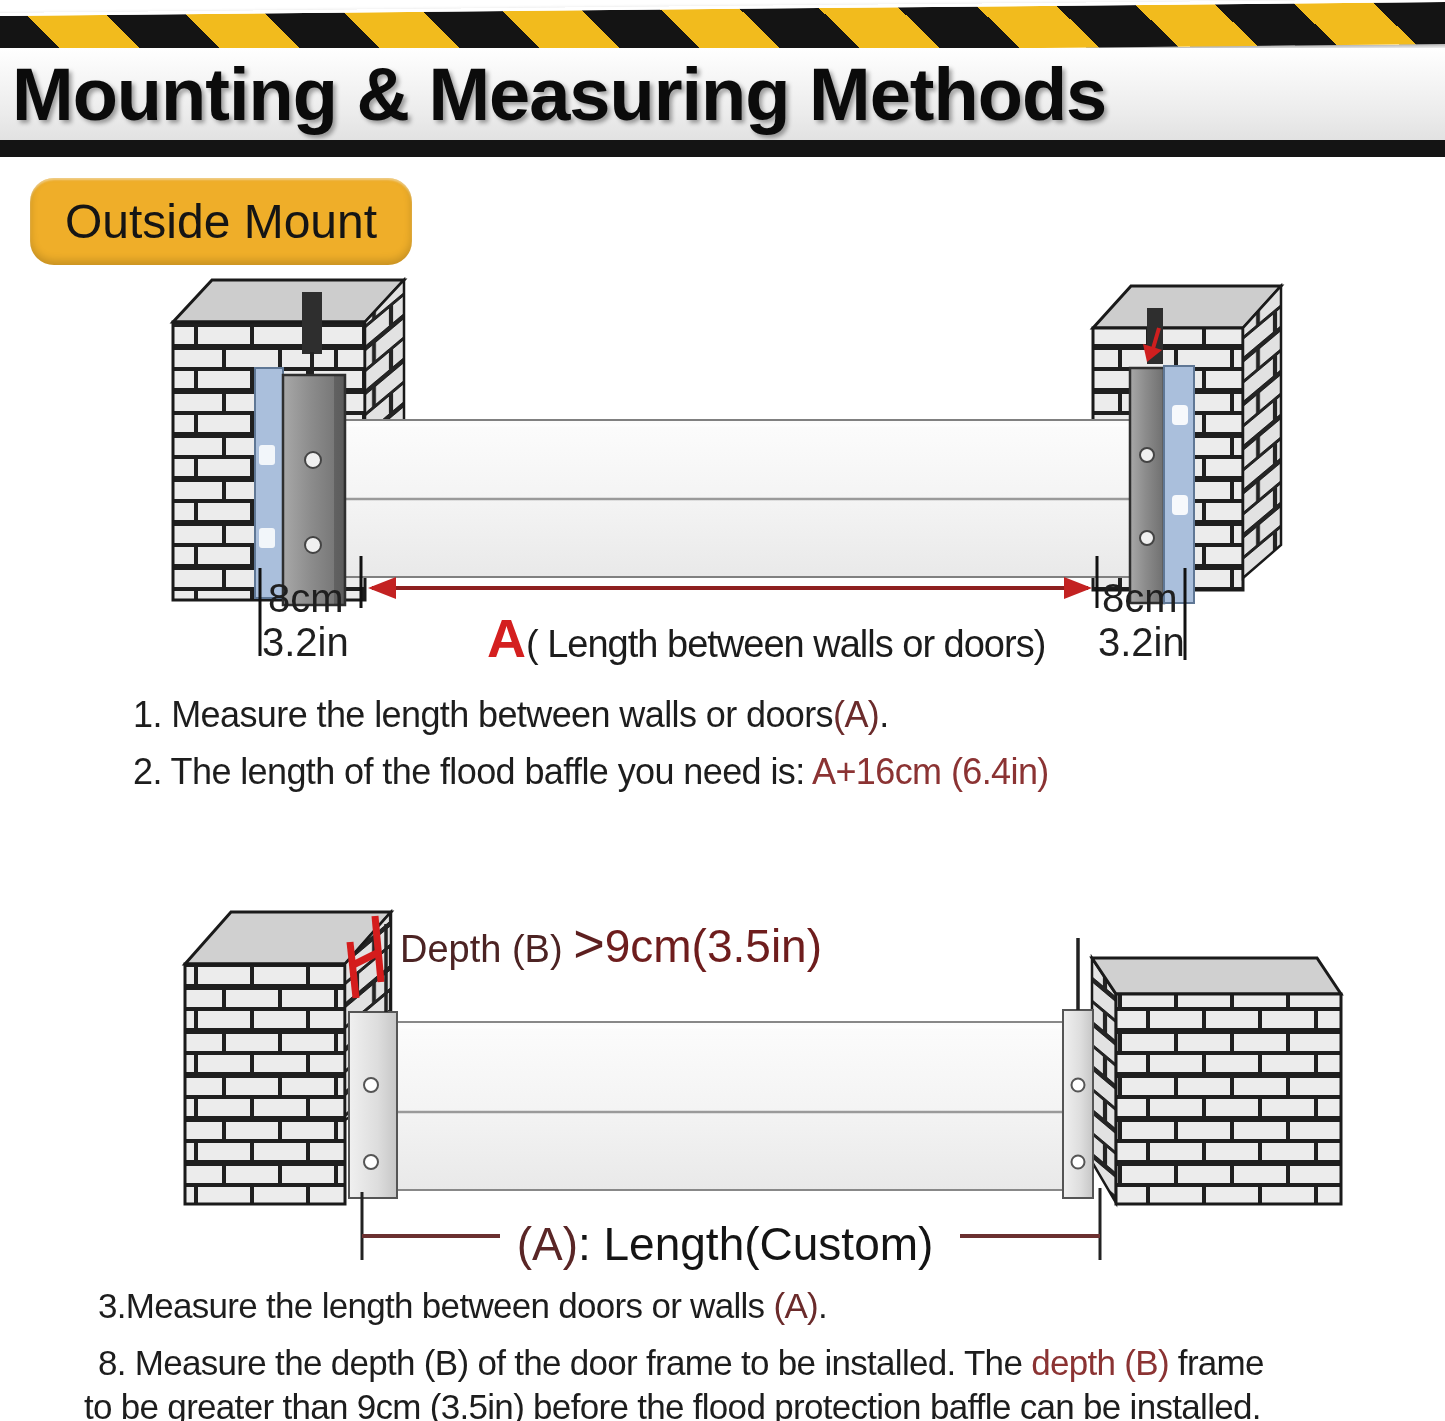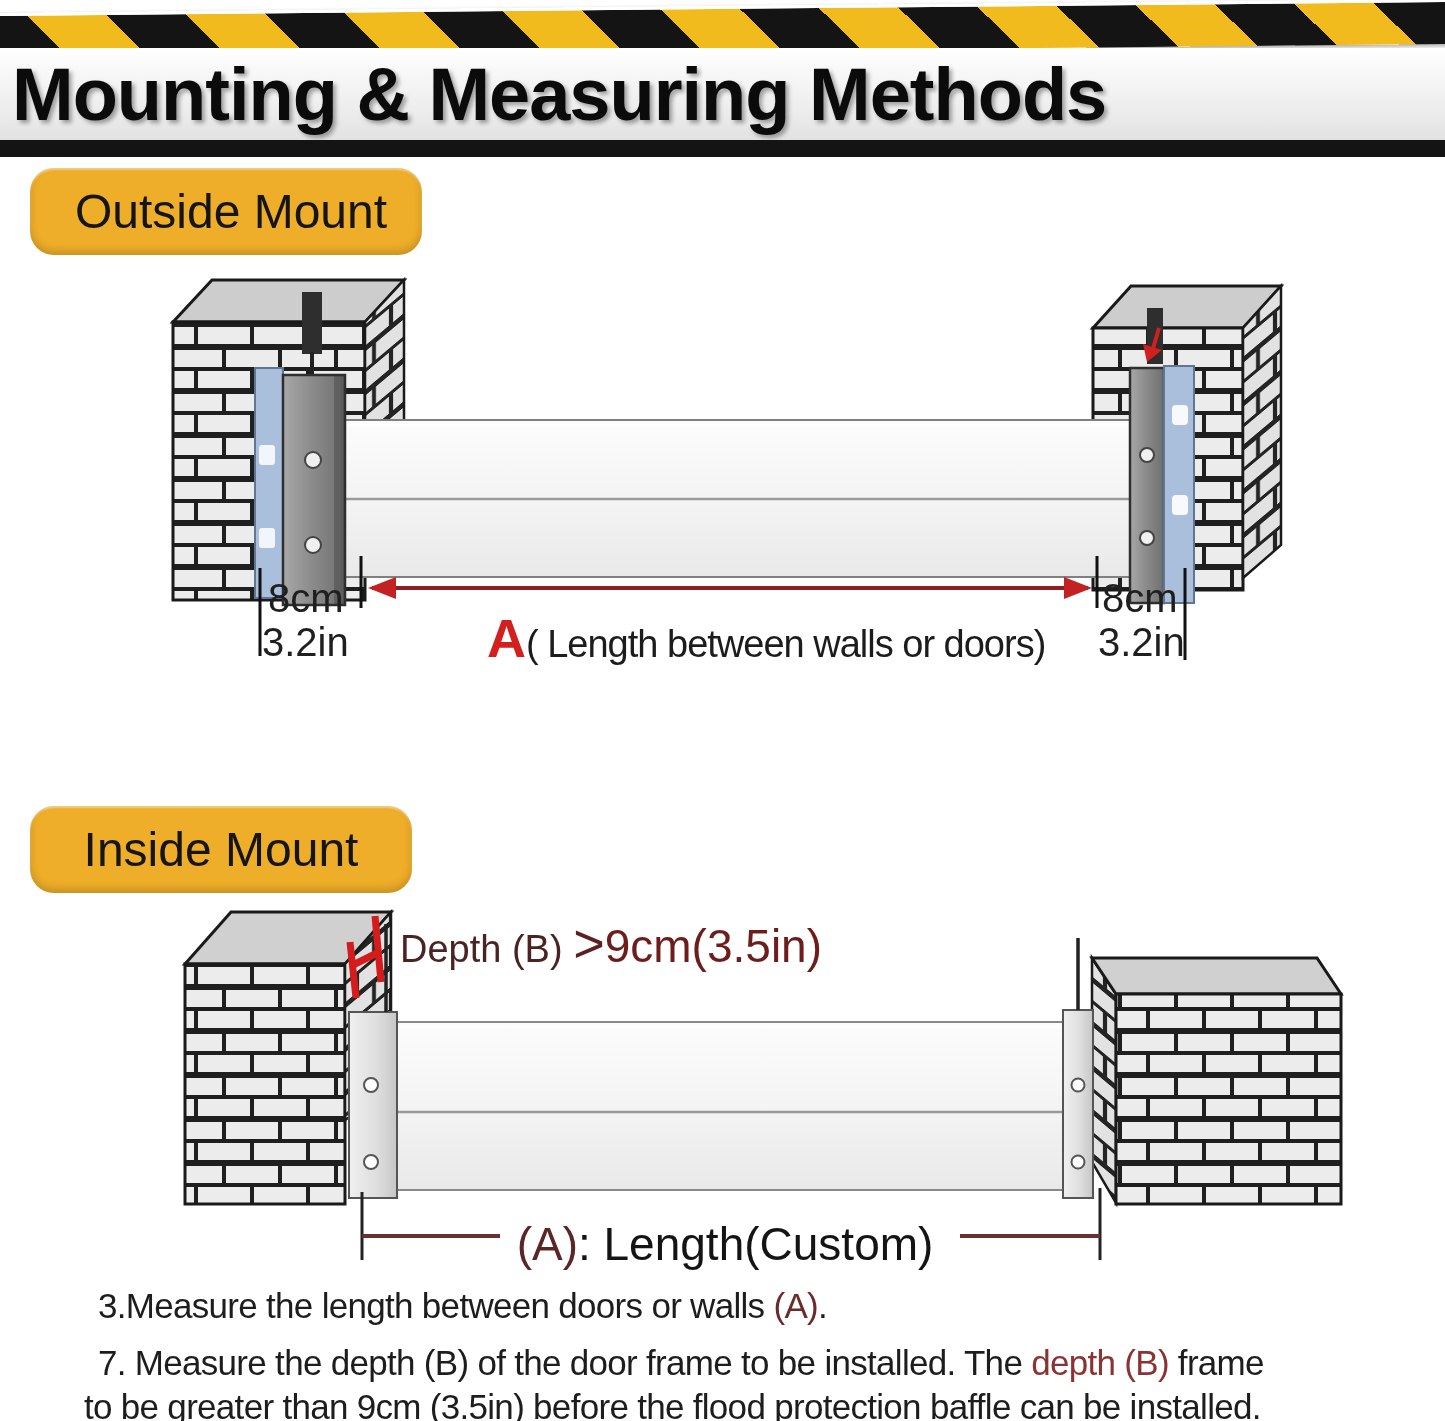--- a/index.html
+++ b/index.html
@@ -16,21 +16,21 @@
     display:flex;align-items:center;padding-left:12px;}
   .title{font-size:74px;font-weight:700;letter-spacing:-1px;color:#0b0b0b;
     text-shadow:3px 3px 4px rgba(0,0,0,.35);white-space:nowrap;}
   .blackbar{position:absolute;top:140px;left:0;width:1445px;height:17px;background:#141414;}
 
   
   .badge{position:absolute;left:30px;width:382px;height:87px;background:#efae29;
     border-radius:24px;display:flex;align-items:center;justify-content:center;
     font-size:48px;color:#151515;box-shadow:inset 0 -4px 8px rgba(0,0,0,.18),
     inset 0 2px 2px rgba(255,255,255,.45);}
-  .badge.outside{top:168px;padding-left:10px;}
+  .badge.outside{top:178px;}
   .badge.inside{top:806px;}
 
   
   .diagram{position:absolute;left:0;width:1445px;height:410px;}
   .diagram.one{top:260px;}
   .diagram.two{top:900px;}
   svg text{font-family:"Liberation Sans",sans-serif;}
 
   
   .steps{position:absolute;color:#1d1d1d;}
@@ -156,24 +156,25 @@
     </g>
     <text x="268" y="352" font-size="40" fill="#1f1f1f">8cm</text>
     <text x="262" y="396" font-size="40" fill="#1f1f1f">3.2in</text>
     <text x="1102" y="352" font-size="40" fill="#1f1f1f">8cm</text>
     <text x="1098" y="396" font-size="40" fill="#1f1f1f">3.2in</text>
     <text x="487" y="397">
       <tspan font-size="54" font-weight="bold" fill="#d41f1f">A</tspan><tspan font-size="38" letter-spacing="-1" fill="#1c1c1c">( Length between walls or doors)</tspan>
     </text>
   </svg>
 
-
-  <div class="badge inside">
-    <span>Inside Mount</span>
-  </div>
+  <div class="steps steps-outside">
+    <p><span>1. Measure the length between walls or doors</span><span class="red-a">(A)</span><span>.</span></p>
+    <p><span>2. The length of the flood baffle you need is: </span><span class="red-b">A+16cm (6.4in)</span><span></span></p>
+  </div>
+
 
   <svg class="diagram two" viewBox="0 0 1445 410" width="1445" height="410">
 
     <g>
       <polygon points="185,64 345,64 391,12 231,12" fill="#d0d0d0" stroke="#1a1a1a" stroke-width="3"></polygon>
       <rect x="185" y="64" width="160" height="240" fill="url(#brickF)" stroke="#1a1a1a" stroke-width="3"></rect>
       <polygon points="345,64 391,12 391,190 345,220" fill="url(#brickR)" stroke="#1a1a1a" stroke-width="2.5"></polygon>
     </g>
 
     <g>
@@ -218,16 +219,16 @@
       <line x1="362" y1="336" x2="500" y2="336" stroke="#6b3030" stroke-width="4"></line>
       <line x1="960" y1="336" x2="1100" y2="336" stroke="#6b3030" stroke-width="4"></line>
     </g>
     <text x="725" y="360" text-anchor="middle">
       <tspan font-size="46" fill="#5a2626">(A)</tspan><tspan font-size="46" fill="#141414">: Length(Custom)</tspan>
     </text>
   </svg>
 
   <div class="steps steps-inside">
     <p><span>3.Measure the length between doors or walls </span><span class="red-a">(A)</span><span>.</span></p>
-    <p><span>7. Measure the depth (B) of the door frame to be installed. The </span><span class="red-b">depth (B)</span><span> frame</span><span class="cont-line">to be greater than 9cm (3.5in) before the flood protection baffle can be installed.</span></p>
+    <p><span>8. Measure the depth (B) of the door frame to be installed. The </span><span class="red-b">depth (B)</span><span> frame</span><span class="cont-line">to be greater than 9cm (3.5in) before the flood protection baffle can be installed.</span></p>
   </div>
 
 </div>
 
 </body></html>

